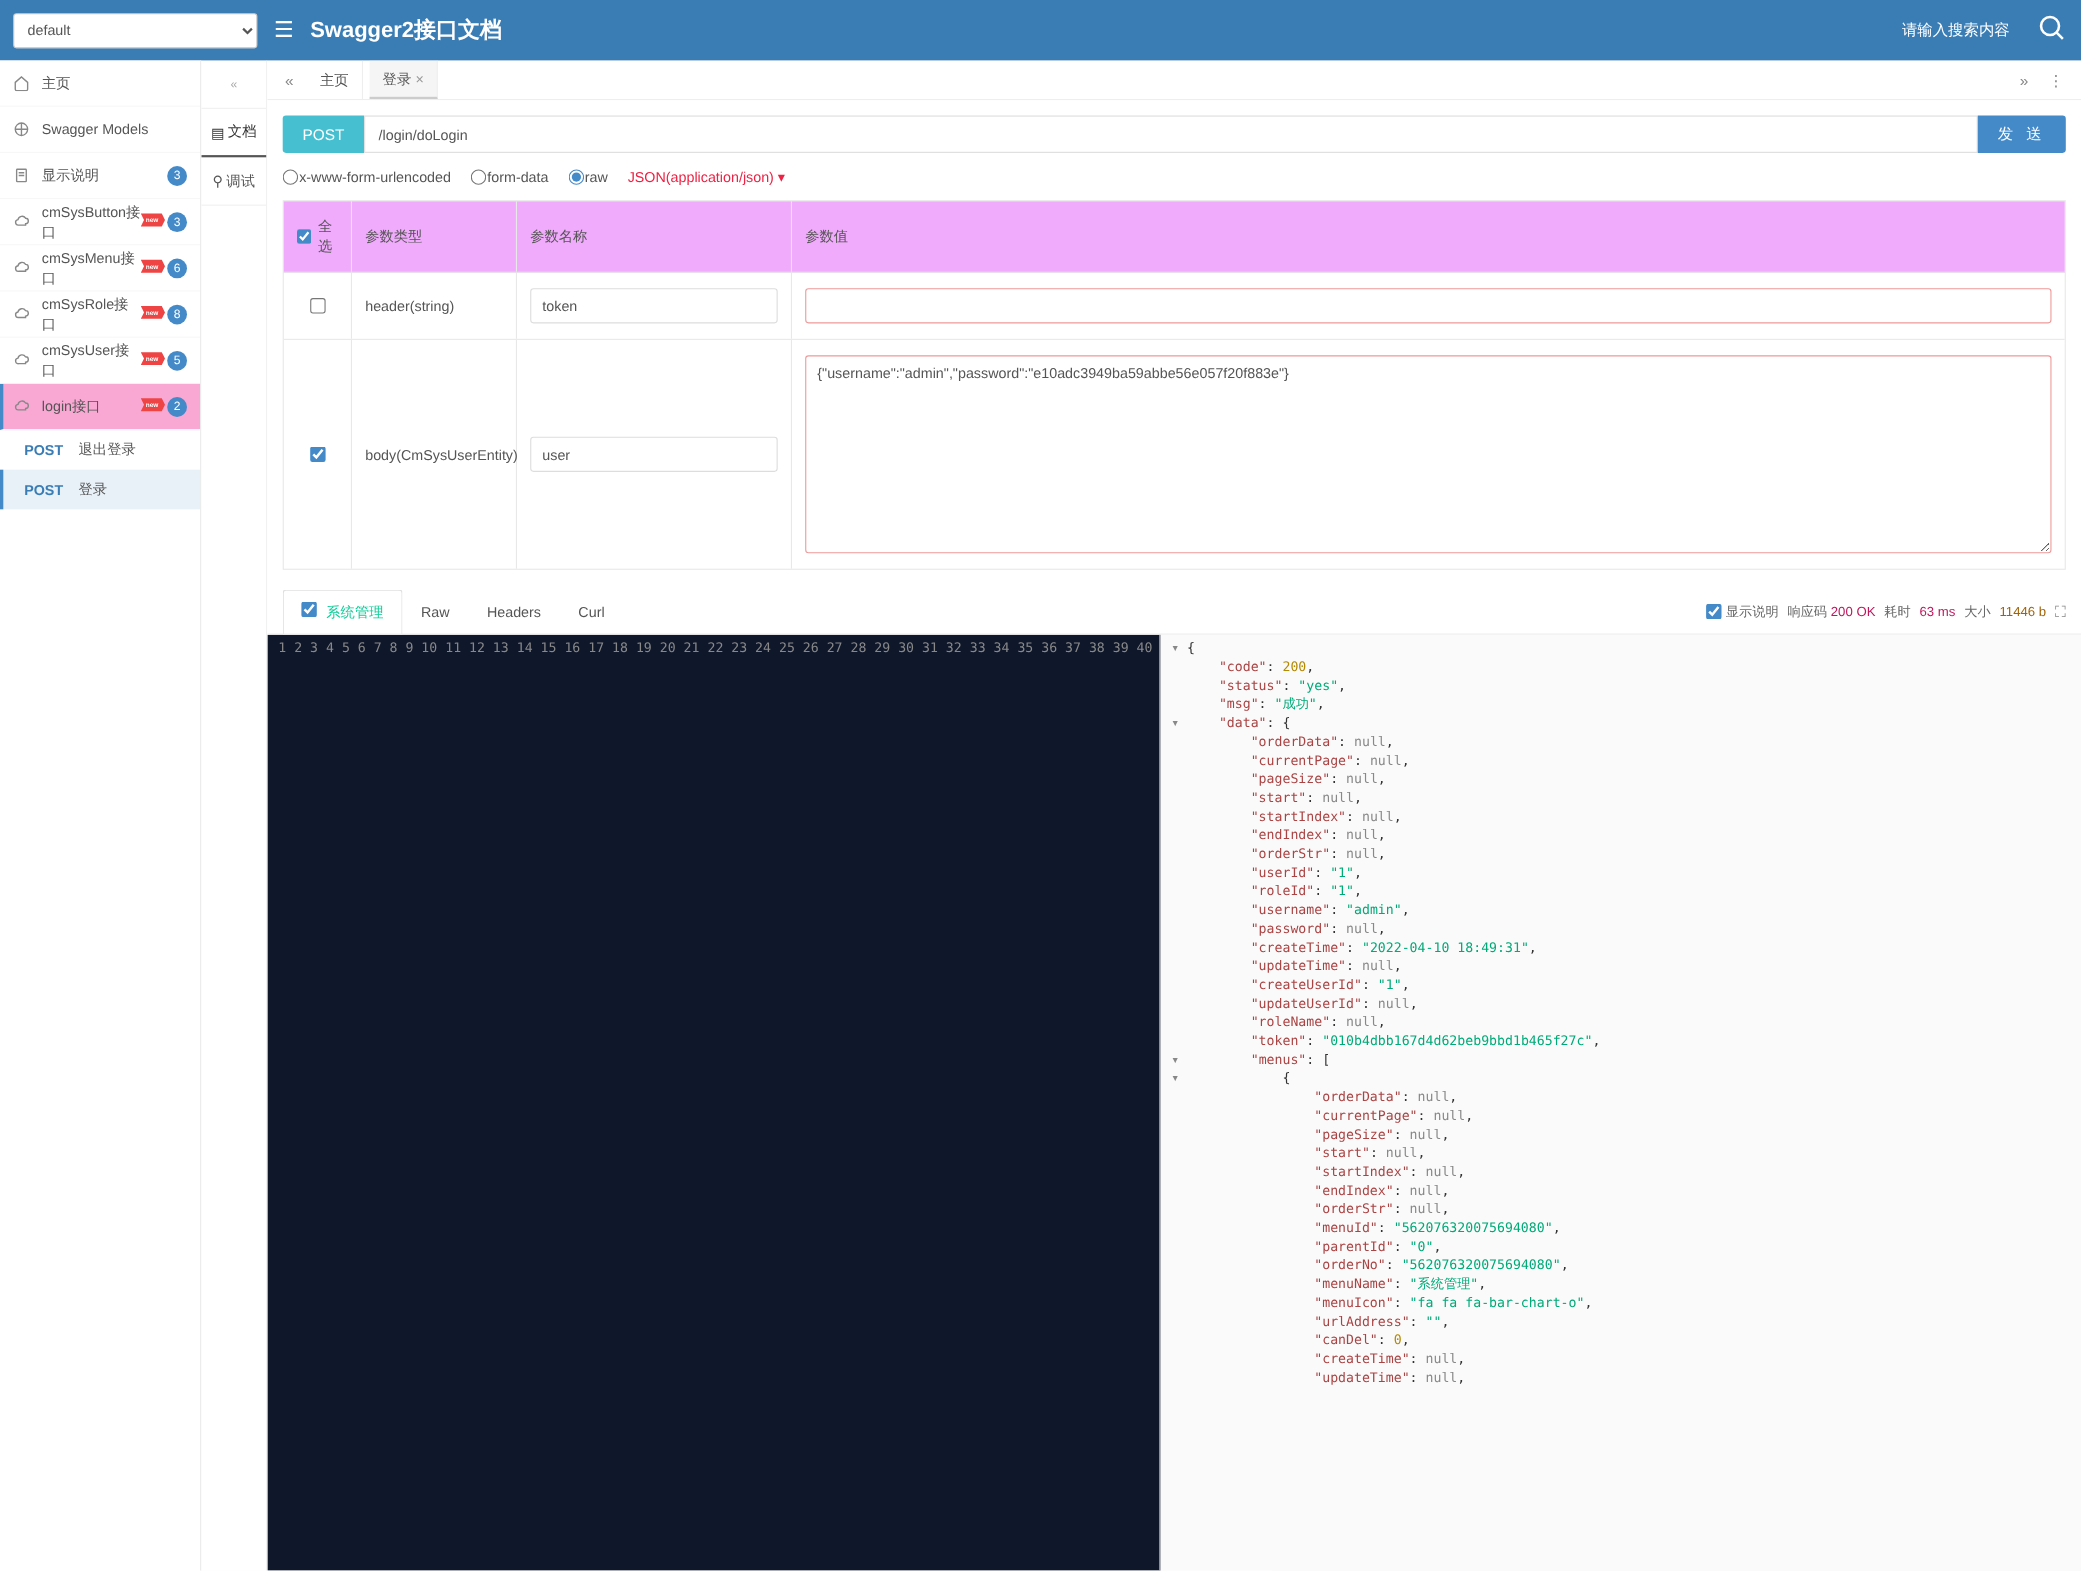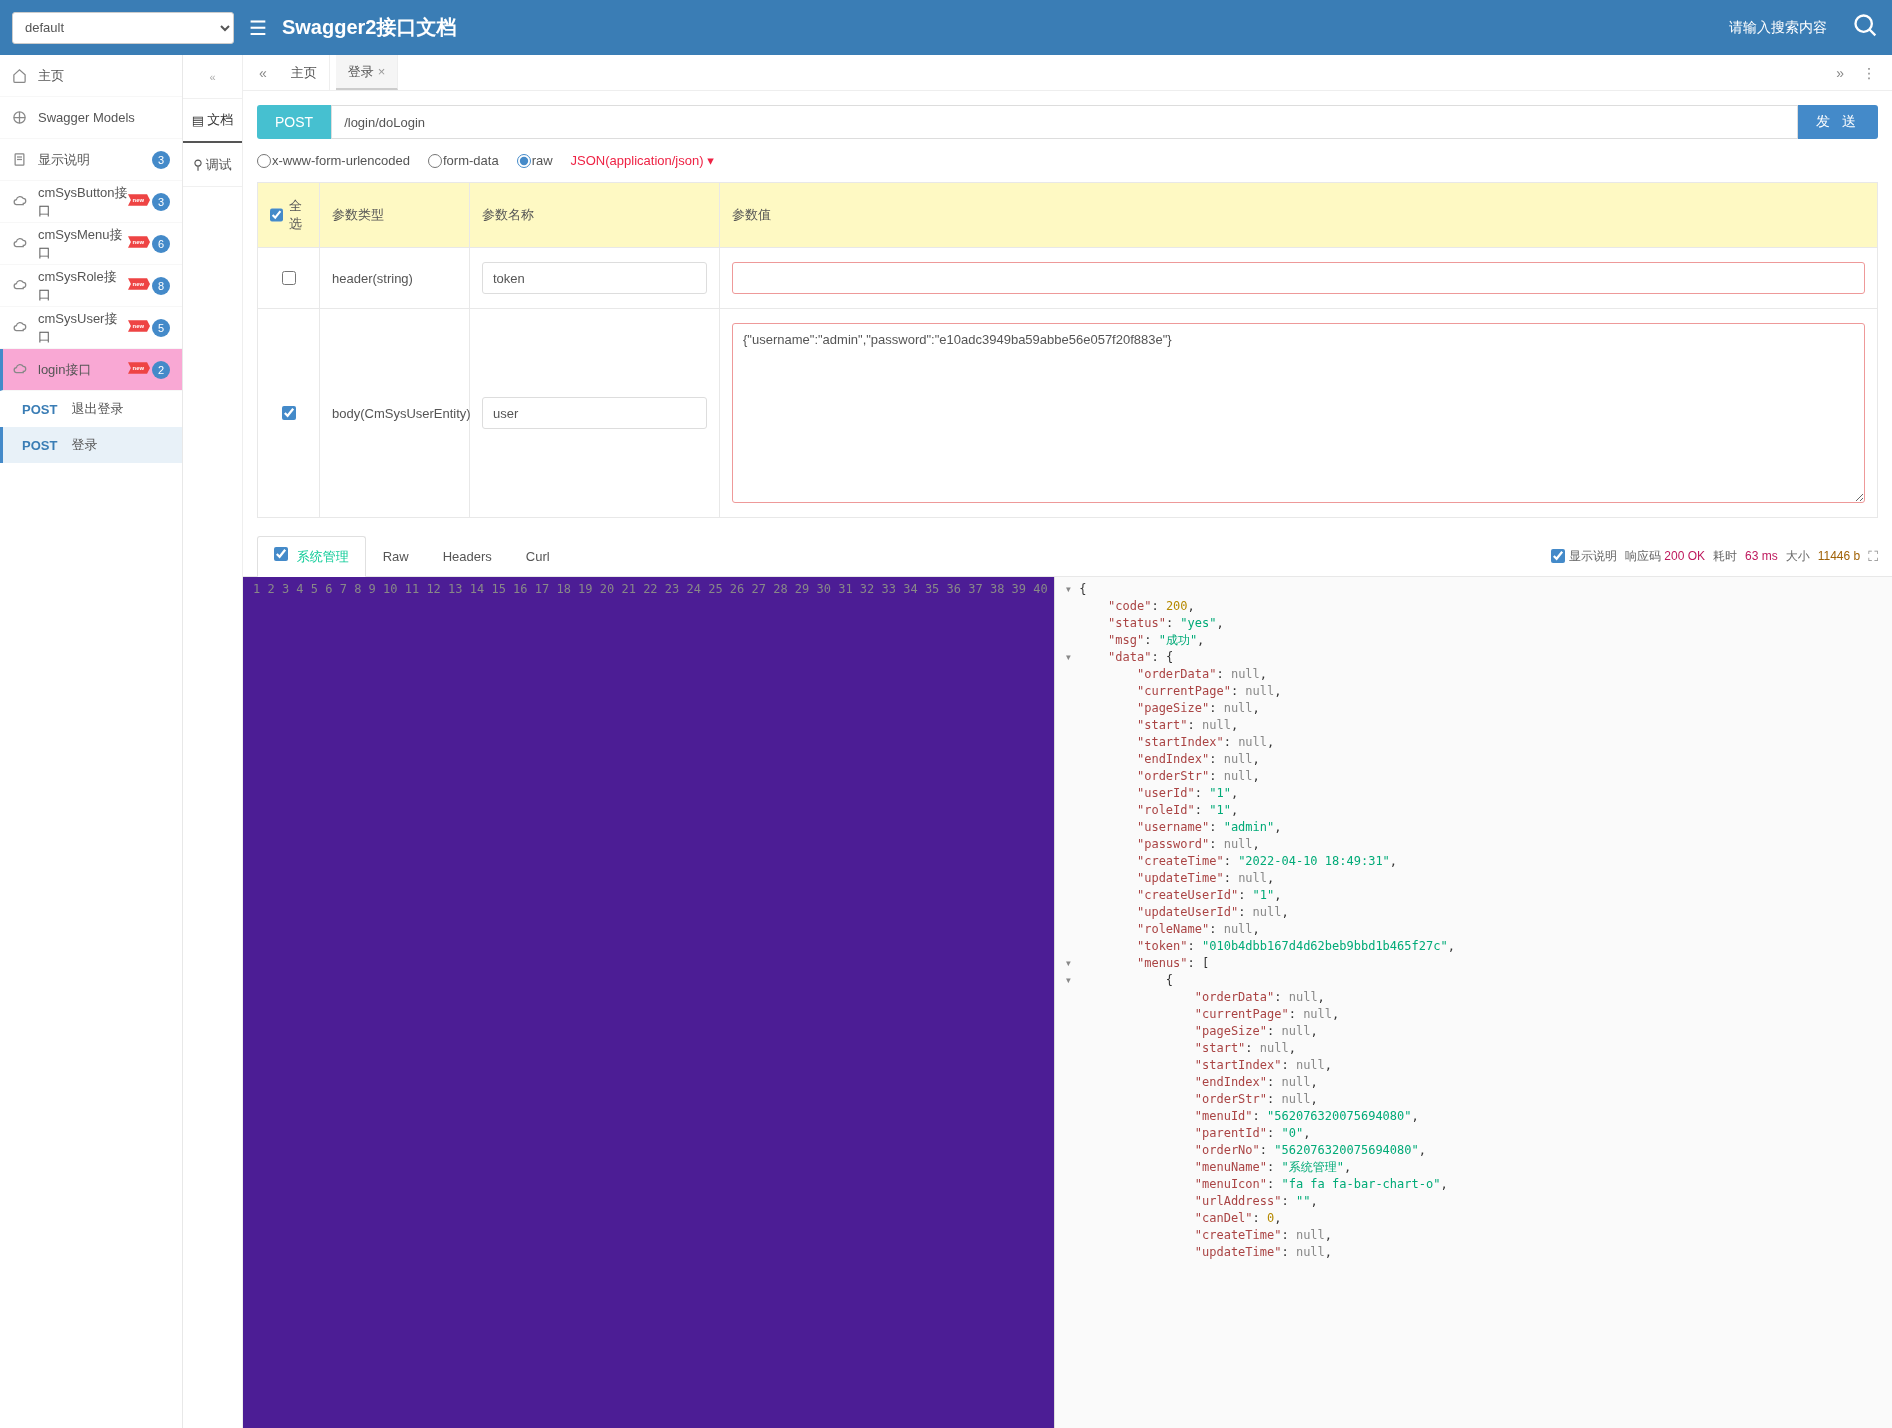--- a/index.html
+++ b/index.html
@@ -36,40 +36,40 @@
 .req-bar { display:flex; align-items:center; padding:14px; gap:0; }
 .req-method { background:#46c0d0; color:#fff; padding:0 18px; height:34px; display:flex; align-items:center; font-size:14px; font-weight:500; border-radius:3px 0 0 3px; }
 .req-url { flex:1; height:34px; border:1px solid #ddd; padding:0 12px; border-radius:0; font-size:13px; color:#555; }
 .req-send { background:#448ac9; color:#fff; border:none; height:34px; padding:0 18px; font-size:14px; cursor:pointer; border-radius:0 3px 3px 0; letter-spacing:4px; }
 .body-type { display:flex; align-items:center; padding:0 14px 14px; gap:18px; font-size:13px; color:#555; }
 .body-type label { display:flex; align-items:center; gap:1px; cursor:pointer; }
 .body-type .json-type { color:#e24; }
 .params-table { margin:0 14px; border:1px solid #e8e8e8; }
 .params-table .row { display:flex; border-bottom:1px solid #e8e8e8; }
 .params-table .row:last-child { border-bottom:none; }
-.params-table .row.head { background:#fef9c3; }
+.params-table .row.head { background:#f0abfc; }
 .params-table .cell { padding:14px 12px; font-size:13px; color:#555; border-right:1px solid #e8e8e8; display:flex; align-items:center; gap:6px; }
 .params-table .cell:last-child { border-right:none; }
 .c-chk { width:62px; justify-content:center; }
 .c-type { width:150px; }
 .c-name { width:250px; }
 .c-val { flex:1; }
 .params-table input[type=text] { width:100%; height:32px; border:1px solid #ddd; padding:0 10px; border-radius:3px; font-size:13px; color:#555; }
 .params-table textarea { width:100%; height:180px; border:1px solid #e99; padding:8px 10px; border-radius:3px; font-size:13px; color:#555; resize:vertical; font-family:inherit; }
 .c-val.err input { border-color:#e99; }
 .resp-tabs { display:flex; align-items:center; border-bottom:1px solid #e8e8e8; margin-top:18px; padding:0 14px; }
 .resp-tab { padding:10px 16px; font-size:13px; color:#555; cursor:pointer; border:1px solid transparent; }
 .resp-tab.active { color:#1c9; border:1px solid #e0e0e0; border-bottom-color:#fff; margin-bottom:-1px; border-radius:3px 3px 0 0; }
 .resp-meta { margin-left:auto; display:flex; align-items:center; gap:8px; font-size:12px; color:#666; }
 .resp-meta .green { color:#be185d; font-weight:500; }
 .resp-meta .blue { color:#a16207; font-weight:400; }
 .resp-meta label { display:flex; align-items:center; gap:4px; }
 .expand-icon { cursor:pointer; color:#888; font-size:14px; }
 .resp-body { flex:1; overflow:auto; display:flex; font-family:Consolas,Monaco,monospace; font-size:12px; background:#fafafa; position:relative; }
-.gutter { background:#4c1d95; color:#888; text-align:right; padding:4px 6px 4px 10px; user-select:none; line-height:17px; border-right:1px solid #ddd; }
+.gutter { background:#0f172a; color:#888; text-align:right; padding:4px 6px 4px 10px; user-select:none; line-height:17px; border-right:1px solid #ddd; }
 .code { padding:4px 10px; line-height:17px; white-space:pre; flex:1; color:#333; }
 .code .k { color:#a44; }
 .code .s { color:#0a7; }
 .code .n { color:#b58900; }
 .code .nl { color:#888; }
 .code .fold { color:#888; cursor:pointer; }
 .new-ribbon { position:relative; display:inline-block; }
 .new-ribbon svg { width:22px; height:14px; }
 input[type=checkbox], input[type=radio]{ accent-color:#448ac9; width:14px; height:14px; }
 </style>

